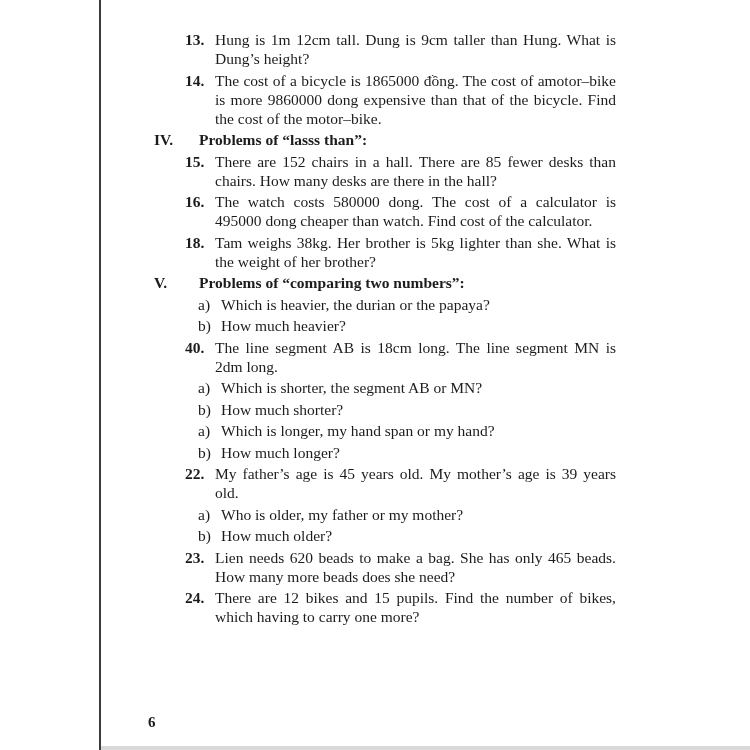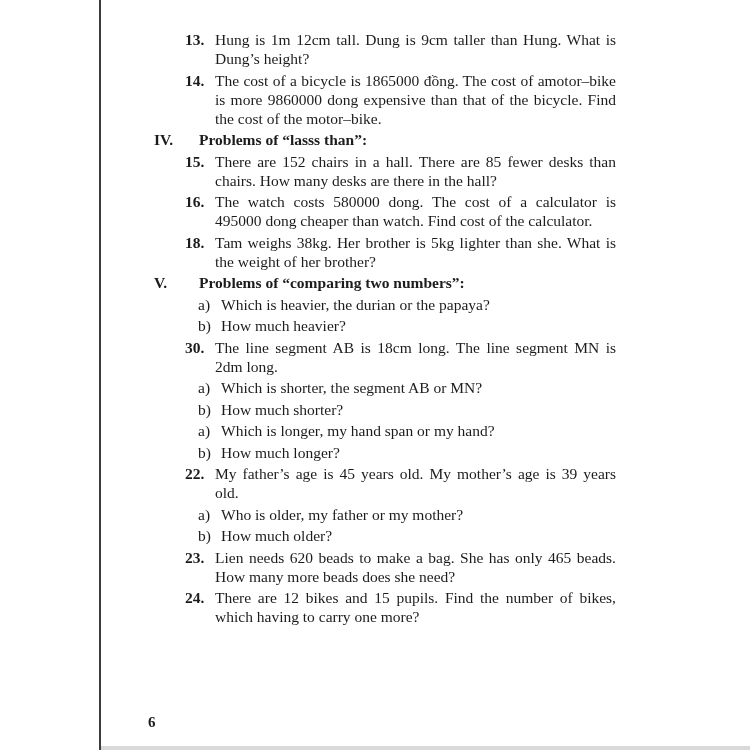--- a/index.html
+++ b/index.html
@@ -109,21 +109,21 @@
     </div>
     <div class="block subitem">
       <span class="slet">a)</span>
       <span class="stext">Which is heavier, the durian or the papaya?</span>
     </div>
     <div class="block subitem">
       <span class="slet">b)</span>
       <span class="stext">How much heavier?</span>
     </div>
     <div class="block problem">
-      <span class="pnum">30.</span>
+      <span class="pnum">40.</span>
       <span class="ptext">The line segment AB is 18cm long. The line segment MN is 2dm long.</span>
     </div>
     <div class="block subitem">
       <span class="slet">a)</span>
       <span class="stext">Which is shorter, the segment AB or MN?</span>
     </div>
     <div class="block subitem">
       <span class="slet">b)</span>
       <span class="stext">How much shorter?</span>
     </div>

